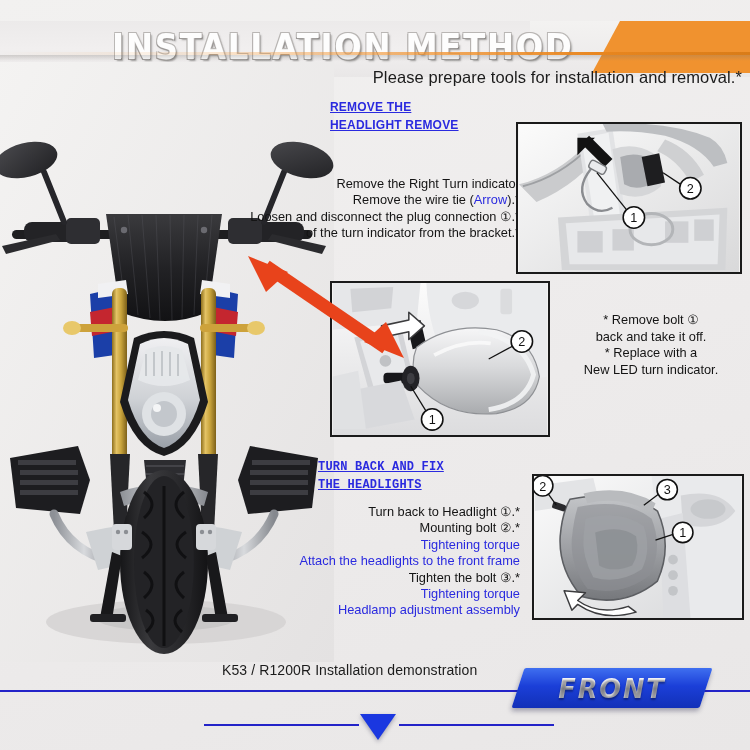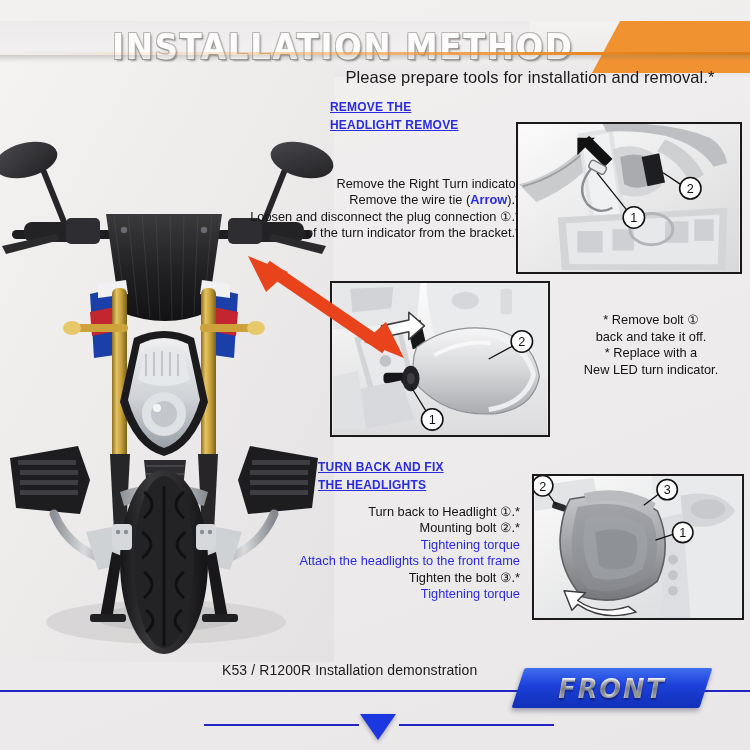--- a/index.html
+++ b/index.html
@@ -31,33 +31,33 @@
   .header-underline { position:absolute; left:0; top:52px; width:750px; height:3px;
      background: linear-gradient(90deg, rgba(240,146,47,0) 0%, rgba(240,146,47,0.15) 25%,
                  rgba(240,146,47,0.75) 58%, #e8861f 80%, #d97c18 100%); }
   .header-shadow { position:absolute; left:0; top:55px; width:750px; height:6px;
      background: linear-gradient(180deg, rgba(120,115,110,0.28), rgba(120,115,110,0)); }
 
   
   .moto-wrap { position:absolute; left:-6px; top:62px; width:340px; height:600px; }
 
   
-  .prep-line { position:absolute; left:318px; top:68px; width:424px; text-align:center;
+  .prep-line { position:absolute; left:318px; top:68px; width:424px; text-align:right;
      font-size:16.5px; color:#1b1b1b; letter-spacing:0.1px; }
 
   .blue-head { color:#2a2adf; text-decoration:underline; font-size:12px;
      font-weight:600; line-height:18px; text-align:left; letter-spacing:0.2px; }
   .head1 { position:absolute; left:330px; top:98px; width:190px; }
-  .head2 { position:absolute; left:318px; top:458px; width:202px; }
+  .head2 { position:absolute; left:318px; top:458px; width:202px;font-family:Liberation Mono, monospace; }
 
   .instr { position:absolute; font-size:12.8px; color:#141414; line-height:16.4px;
      text-align:right; }
   .instr1 { left:236px; top:176px; width:284px; }
   .instr3 { left:232px; top:504px; width:288px; }
-  .instr .blue { color:#2a2adf;font-weight:bold; }
+  .instr .blue { color:#2a2adf; }
   .instr .bluelink { color:#2a2adf; }
   .bullets { position:absolute; left:556px; top:312px; width:190px;
      font-size:12.8px; color:#141414; line-height:16.6px; text-align:center; }
 
   
   .panel { position:absolute; border:2px solid #1a1a1a; background:#f4f3f2; overflow:hidden; }
   .panel-1 { left:516px; top:122px; width:226px; height:152px; }
   .panel-2 { left:330px; top:281px; width:220px; height:156px; }
   .panel-3 { left:532px; top:474px; width:212px; height:146px; }
   .panel svg { display:block; width:100%; height:100%; }
@@ -405,20 +405,21 @@
     <div>THE HEADLIGHTS</div>
   </div>
 
   <div class="instr instr3">
     <div>Turn back to Headlight ①.*</div>
     <div>Mounting bolt ②.*</div>
     <div class="bluelink">Tightening torque</div>
     <div class="bluelink">Attach the headlights to the front frame</div>
     <div>Tighten the bolt ③.*</div>
     <div class="bluelink">Tightening torque</div>
+    <div class="bluelink">Headlamp adjustment assembly</div>
   </div>
 
   <div class="panel panel-3">
     <svg viewBox="0 0 212 146" xmlns="http://www.w3.org/2000/svg">
       <defs>
         <linearGradient id="g3" x1="0" y1="0" x2="1" y2="1">
           <stop offset="0%" stop-color="#fbfbfb"></stop>
             <stop offset="100%" stop-color="#d7d8da"></stop>
         </linearGradient>
         <linearGradient id="hl" x1="0" y1="0" x2="0" y2="1">

